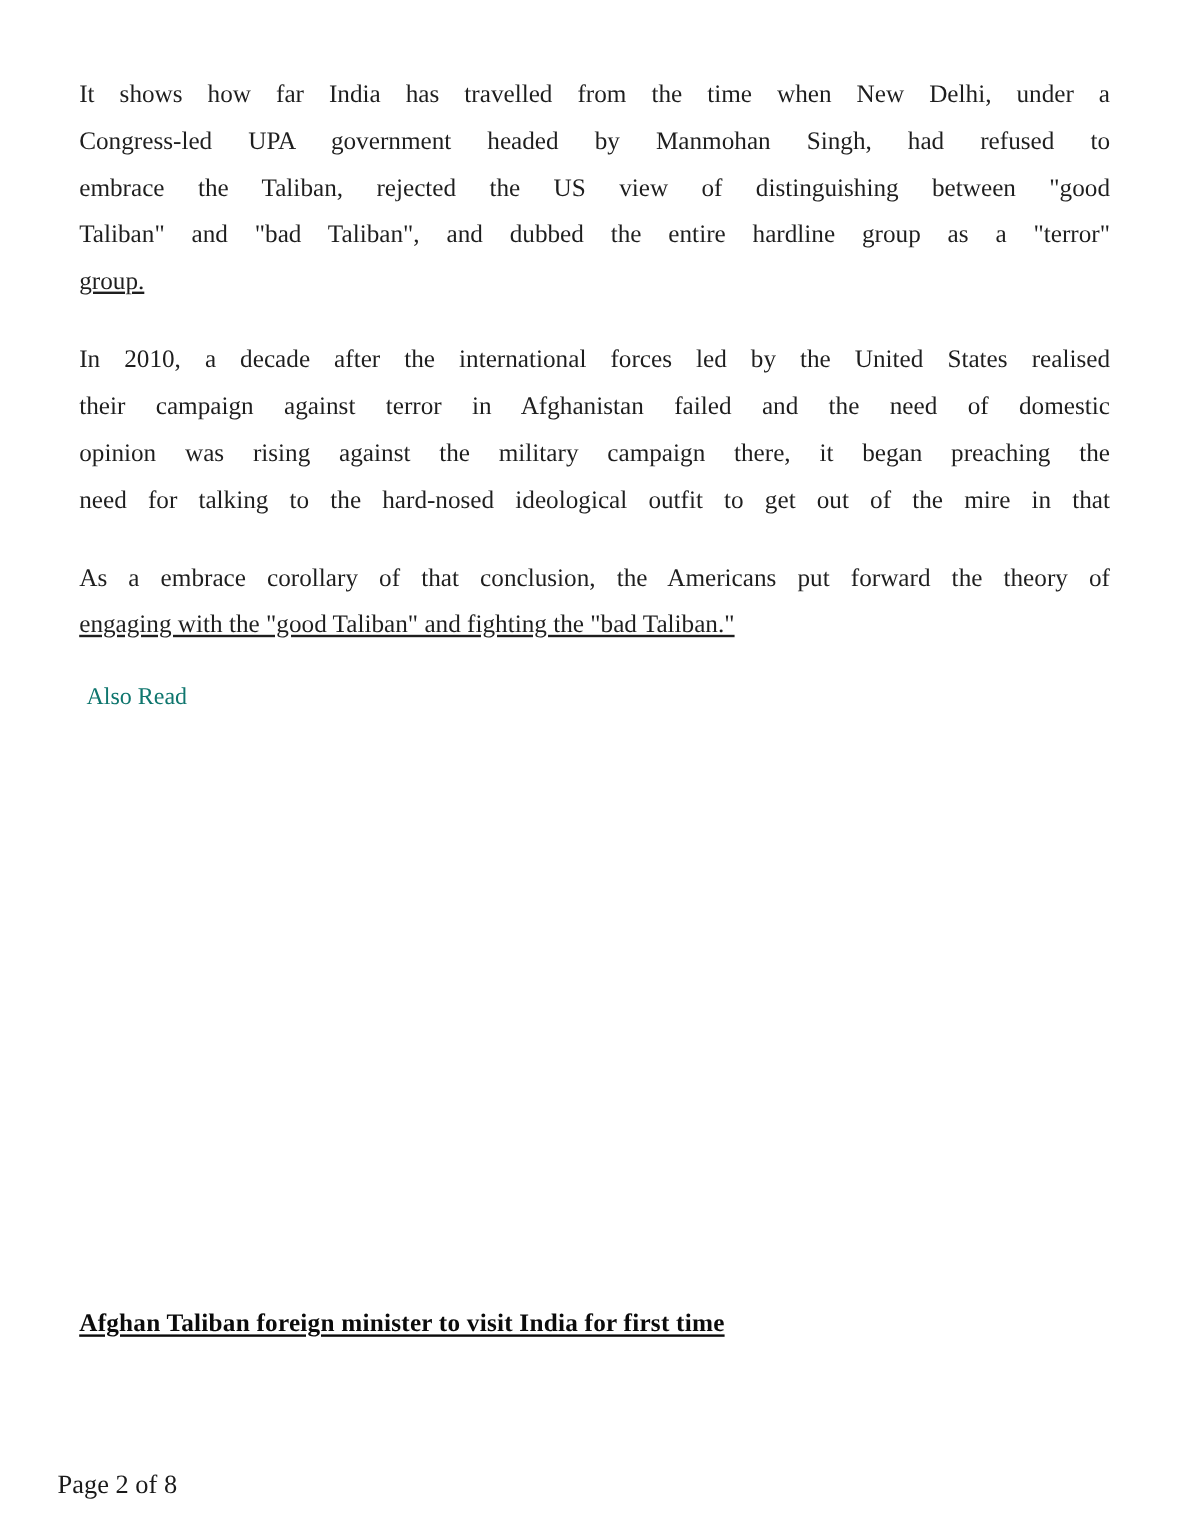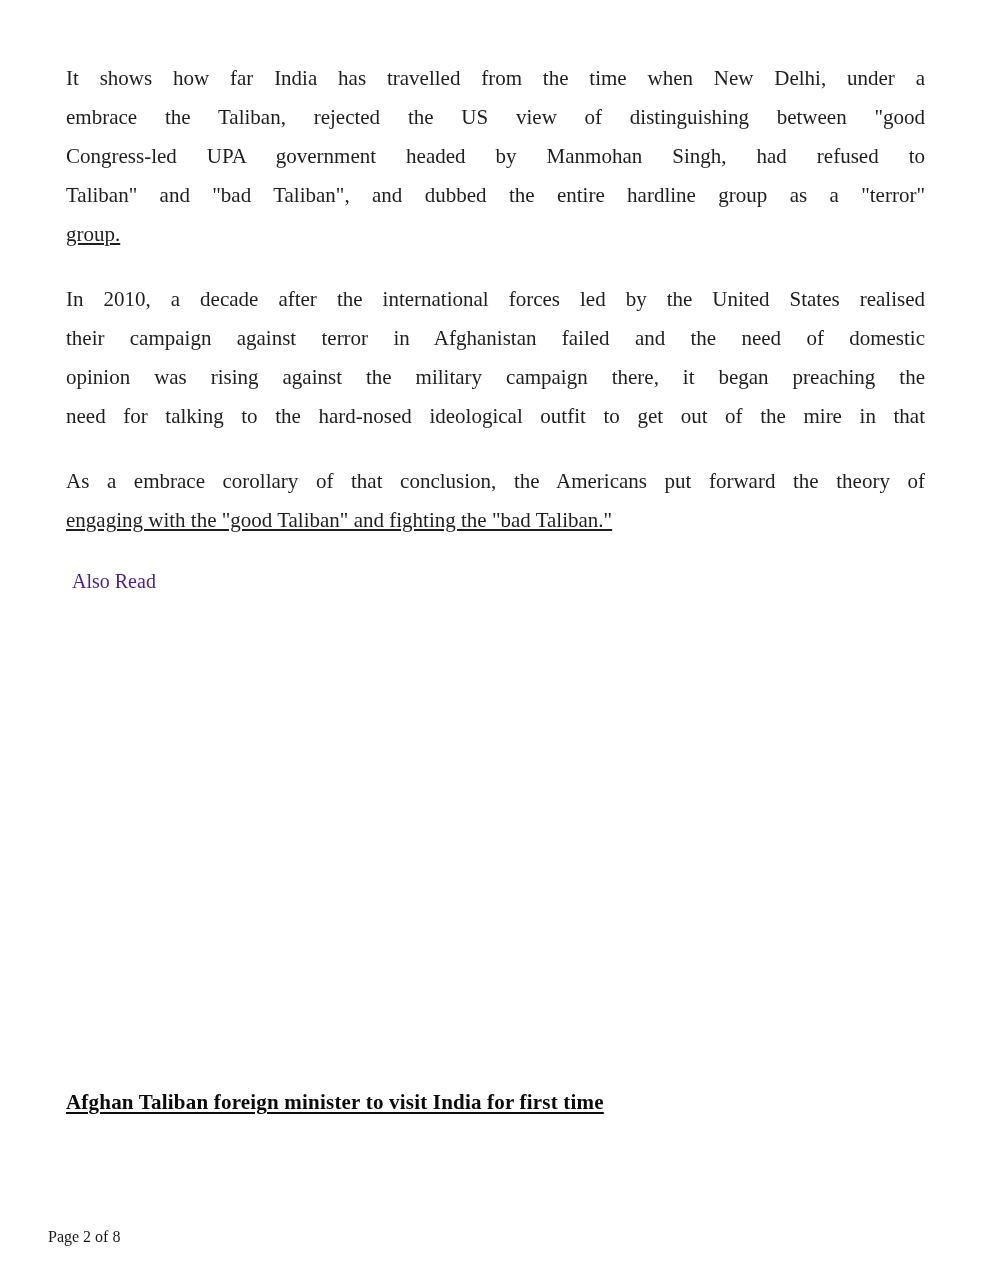--- a/index.html
+++ b/index.html
@@ -33,58 +33,58 @@
     font-variant-numeric: oldstyle-nums;
     white-space: normal;
   }
   .para-line.last {
     text-align-last: left;
     text-decoration: underline;
   }
   .also-read {
     font-size: 20px;
     line-height: 30px;
-    color: #4c1d95;
+    color: #0f766e;
     margin: 24px 0 0 6px;
   }
   .related-link {
     position: absolute;
     left: 66px;
     top: 1090px;
     font-size: 21px;
     line-height: 24px;
     font-weight: 700;
     color: #0b0b0b;
     text-decoration: underline;
     text-decoration-thickness: 2px;
     text-underline-offset: 3px;
     letter-spacing: 0.2px;
     font-variant-numeric: oldstyle-nums;
   }
   .page-indicator {
     position: absolute;
     left: 48px;
     top: 1224px;
-    font-size: 16px;
+    font-size: 22px;
     line-height: 26px;
     color: #1a1a1a;
     font-variant-numeric: oldstyle-nums;
   }
 </style>
 </head>
 <body>
 
 <div class="page">
 
   <article class="article">
     <div id="paragraphs">
         <div class="para">
           <div class="para-line">It shows how far India has travelled from the time when New Delhi, under a</div>
+          <div class="para-line">Congress-led UPA government headed by Manmohan Singh, had refused to</div>
           <div class="para-line">embrace the Taliban, rejected the US view of distinguishing between "good</div>
-          <div class="para-line">Congress-led UPA government headed by Manmohan Singh, had refused to</div>
           <div class="para-line">Taliban" and "bad Taliban", and dubbed the entire hardline group as a "terror"</div>
           <div class="para-line last">group.</div>
         </div>
         <div class="para">
           <div class="para-line">In 2010, a decade after the international forces led by the United States realised</div>
           <div class="para-line">their campaign against terror in Afghanistan failed and the need of domestic</div>
           <div class="para-line">opinion was rising against the military campaign there, it began preaching the</div>
           <div class="para-line">need for talking to the hard-nosed ideological outfit to get out of the mire in that</div>
         </div>
         <div class="para">

